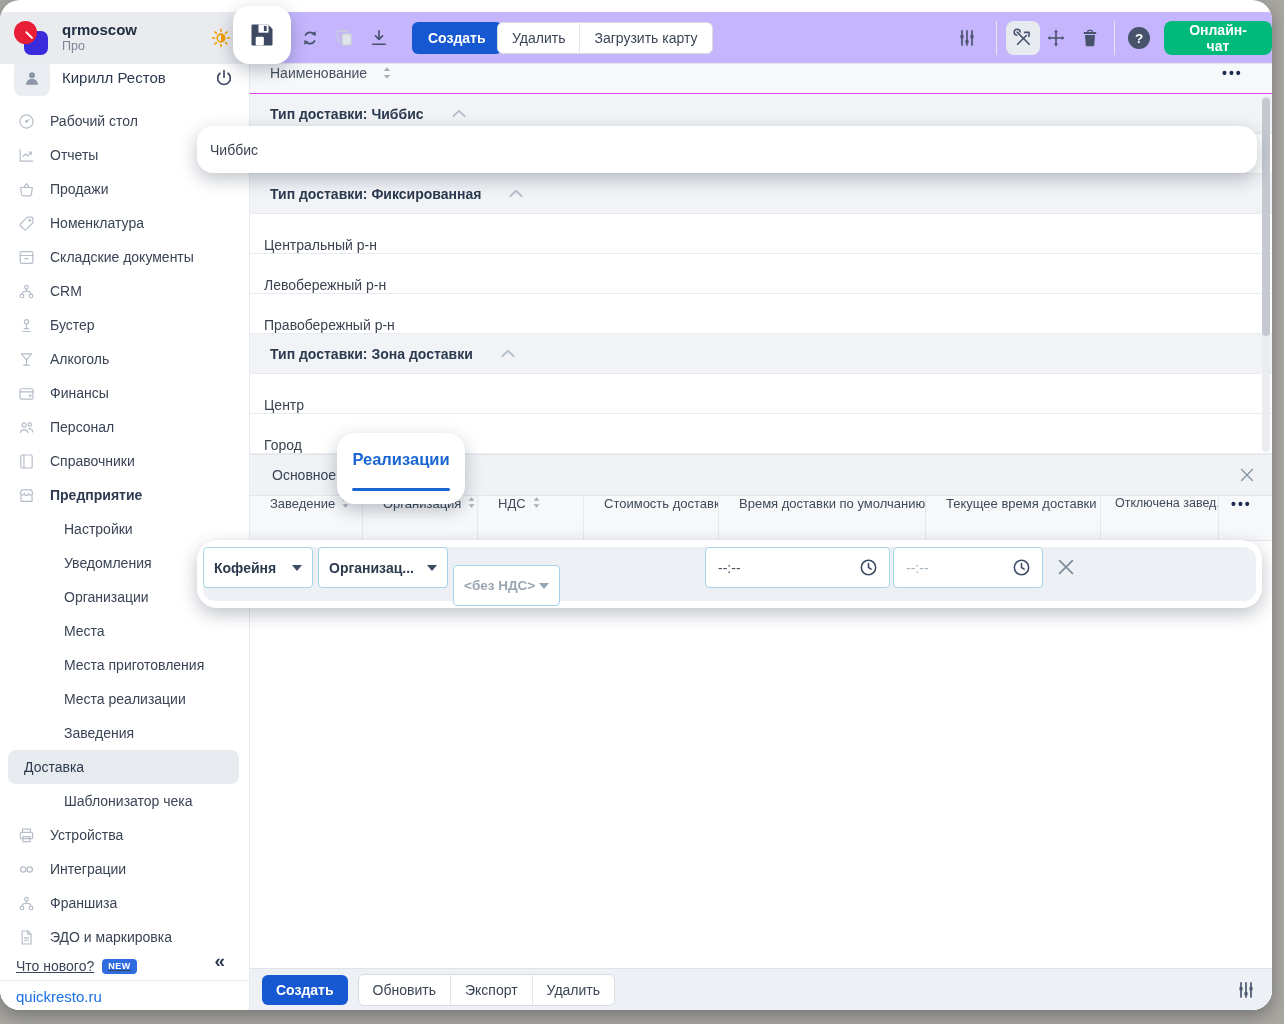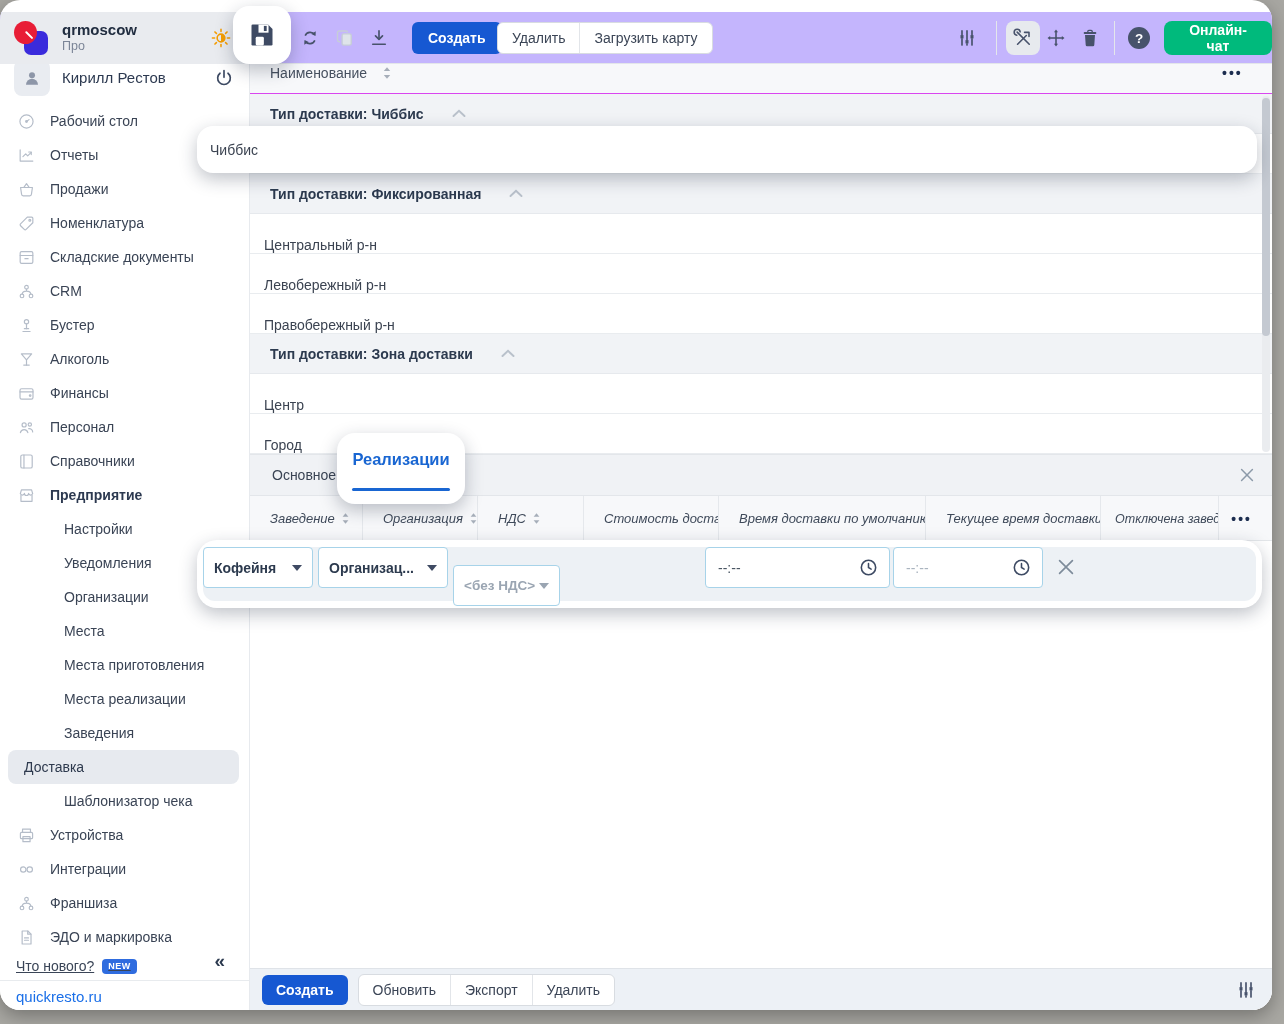--- a/index.html
+++ b/index.html
@@ -61,21 +61,21 @@
   .grow { height:40px; background:#f1f3f6; display:flex; align-items:center; padding-left:20px; font-size:14px; font-weight:bold; color:#2c3a4f; border-bottom:1px solid #e6e9ed; cursor:pointer; }
   .grow svg { margin-left:28px; }
   .drow { height:40px; background:#fff; display:flex; align-items:flex-end; padding-left:14px; font-size:14px; color:#3b4351; border-bottom:1px solid #e9ecef; cursor:pointer; }
   .mscroll { position:absolute; right:2px; top:44px; width:8px; height:356px; background:#eaecef; border-radius:4px; }
   .mthumb { position:absolute; left:0; top:2px; width:8px; height:238px; background:#c4c9d1; border-radius:4px; cursor:pointer; }
 
   
   .tabbar { position:absolute; left:0; top:402px; right:0; height:42px; background:#f0f2f5; border-top:1px solid #e3e6ea; border-bottom:1px solid #e3e6ea; display:flex; align-items:center; padding-left:22px; font-size:14px; color:#3a4454; }
   .tab-x { position:absolute; left:987px; top:413px; width:20px; height:20px; cursor:pointer; }
   .colheader2 { position:absolute; left:0; top:444px; right:0; height:45px; background:#f7f8fa; border-bottom:1px solid #e4e7ea; display:flex; }
-  .c2 { height:45px; display:flex; align-items:center; padding-left:20px; font-size:13px; color:#3f4a5a; border-right:1px solid #e5e8ec; overflow:hidden; white-space:nowrap; flex:none;font-style:italic; }
+  .c2 { height:45px; display:flex; align-items:flex-start; padding-left:20px; font-size:13px; color:#3f4a5a; border-right:1px solid #e5e8ec; overflow:hidden; white-space:nowrap; flex:none; }
   .c2 .sorti { margin-left:6px; }
   .c7 { font-size:12.5px; padding-left:14px; }
   .cdots { flex:1; border-right:none; padding-left:12px; font-weight:bold; letter-spacing:2px; color:#1c2d4f; font-size:14px; cursor:pointer; }
   .whitearea { position:absolute; left:0; top:489px; right:0; bottom:42px; background:#fff; }
   .footer { position:absolute; left:0; bottom:0; right:0; height:42px; background:#edf1f6; border-top:1px solid #dfe3e8; display:flex; align-items:center; padding-left:12px; }
   .foot-create { height:30px; padding:0 14px; margin-right:10px; }
   .foot-group { height:32px; }
   .foot-group button { height:30px; }
   .foot-sliders { position:absolute; right:16px; top:11px; width:20px; height:20px; cursor:pointer; }
 

